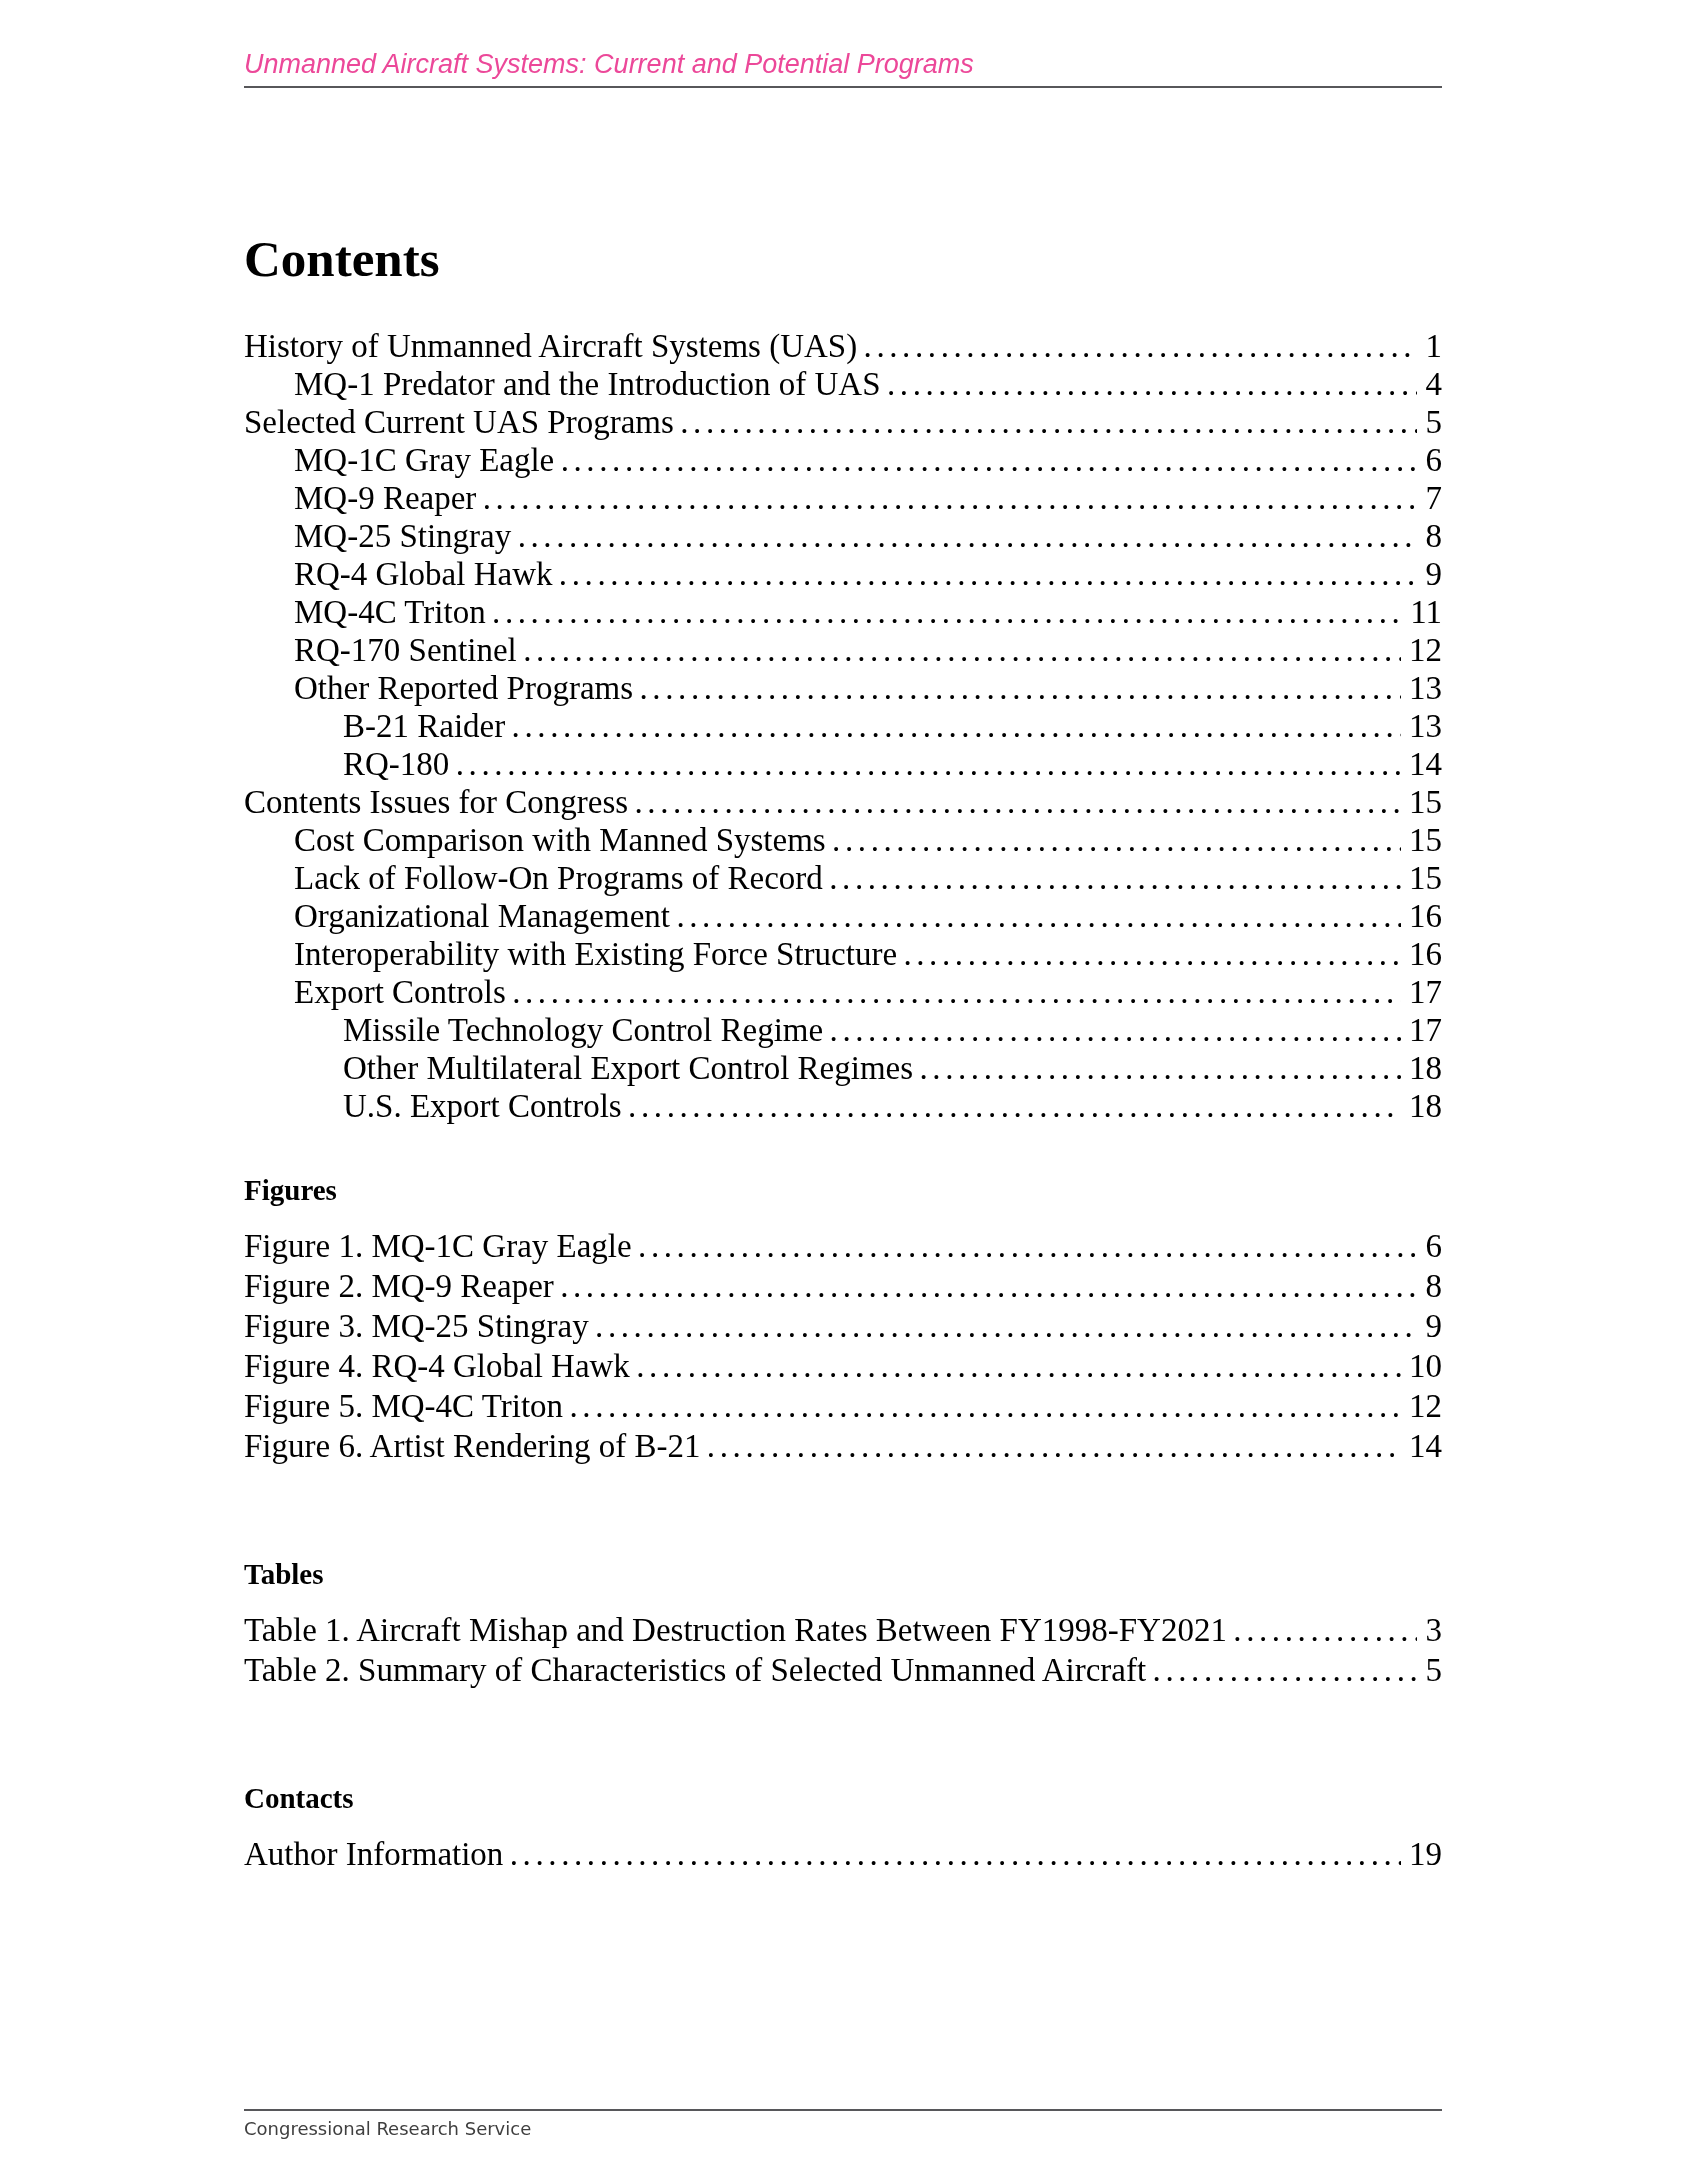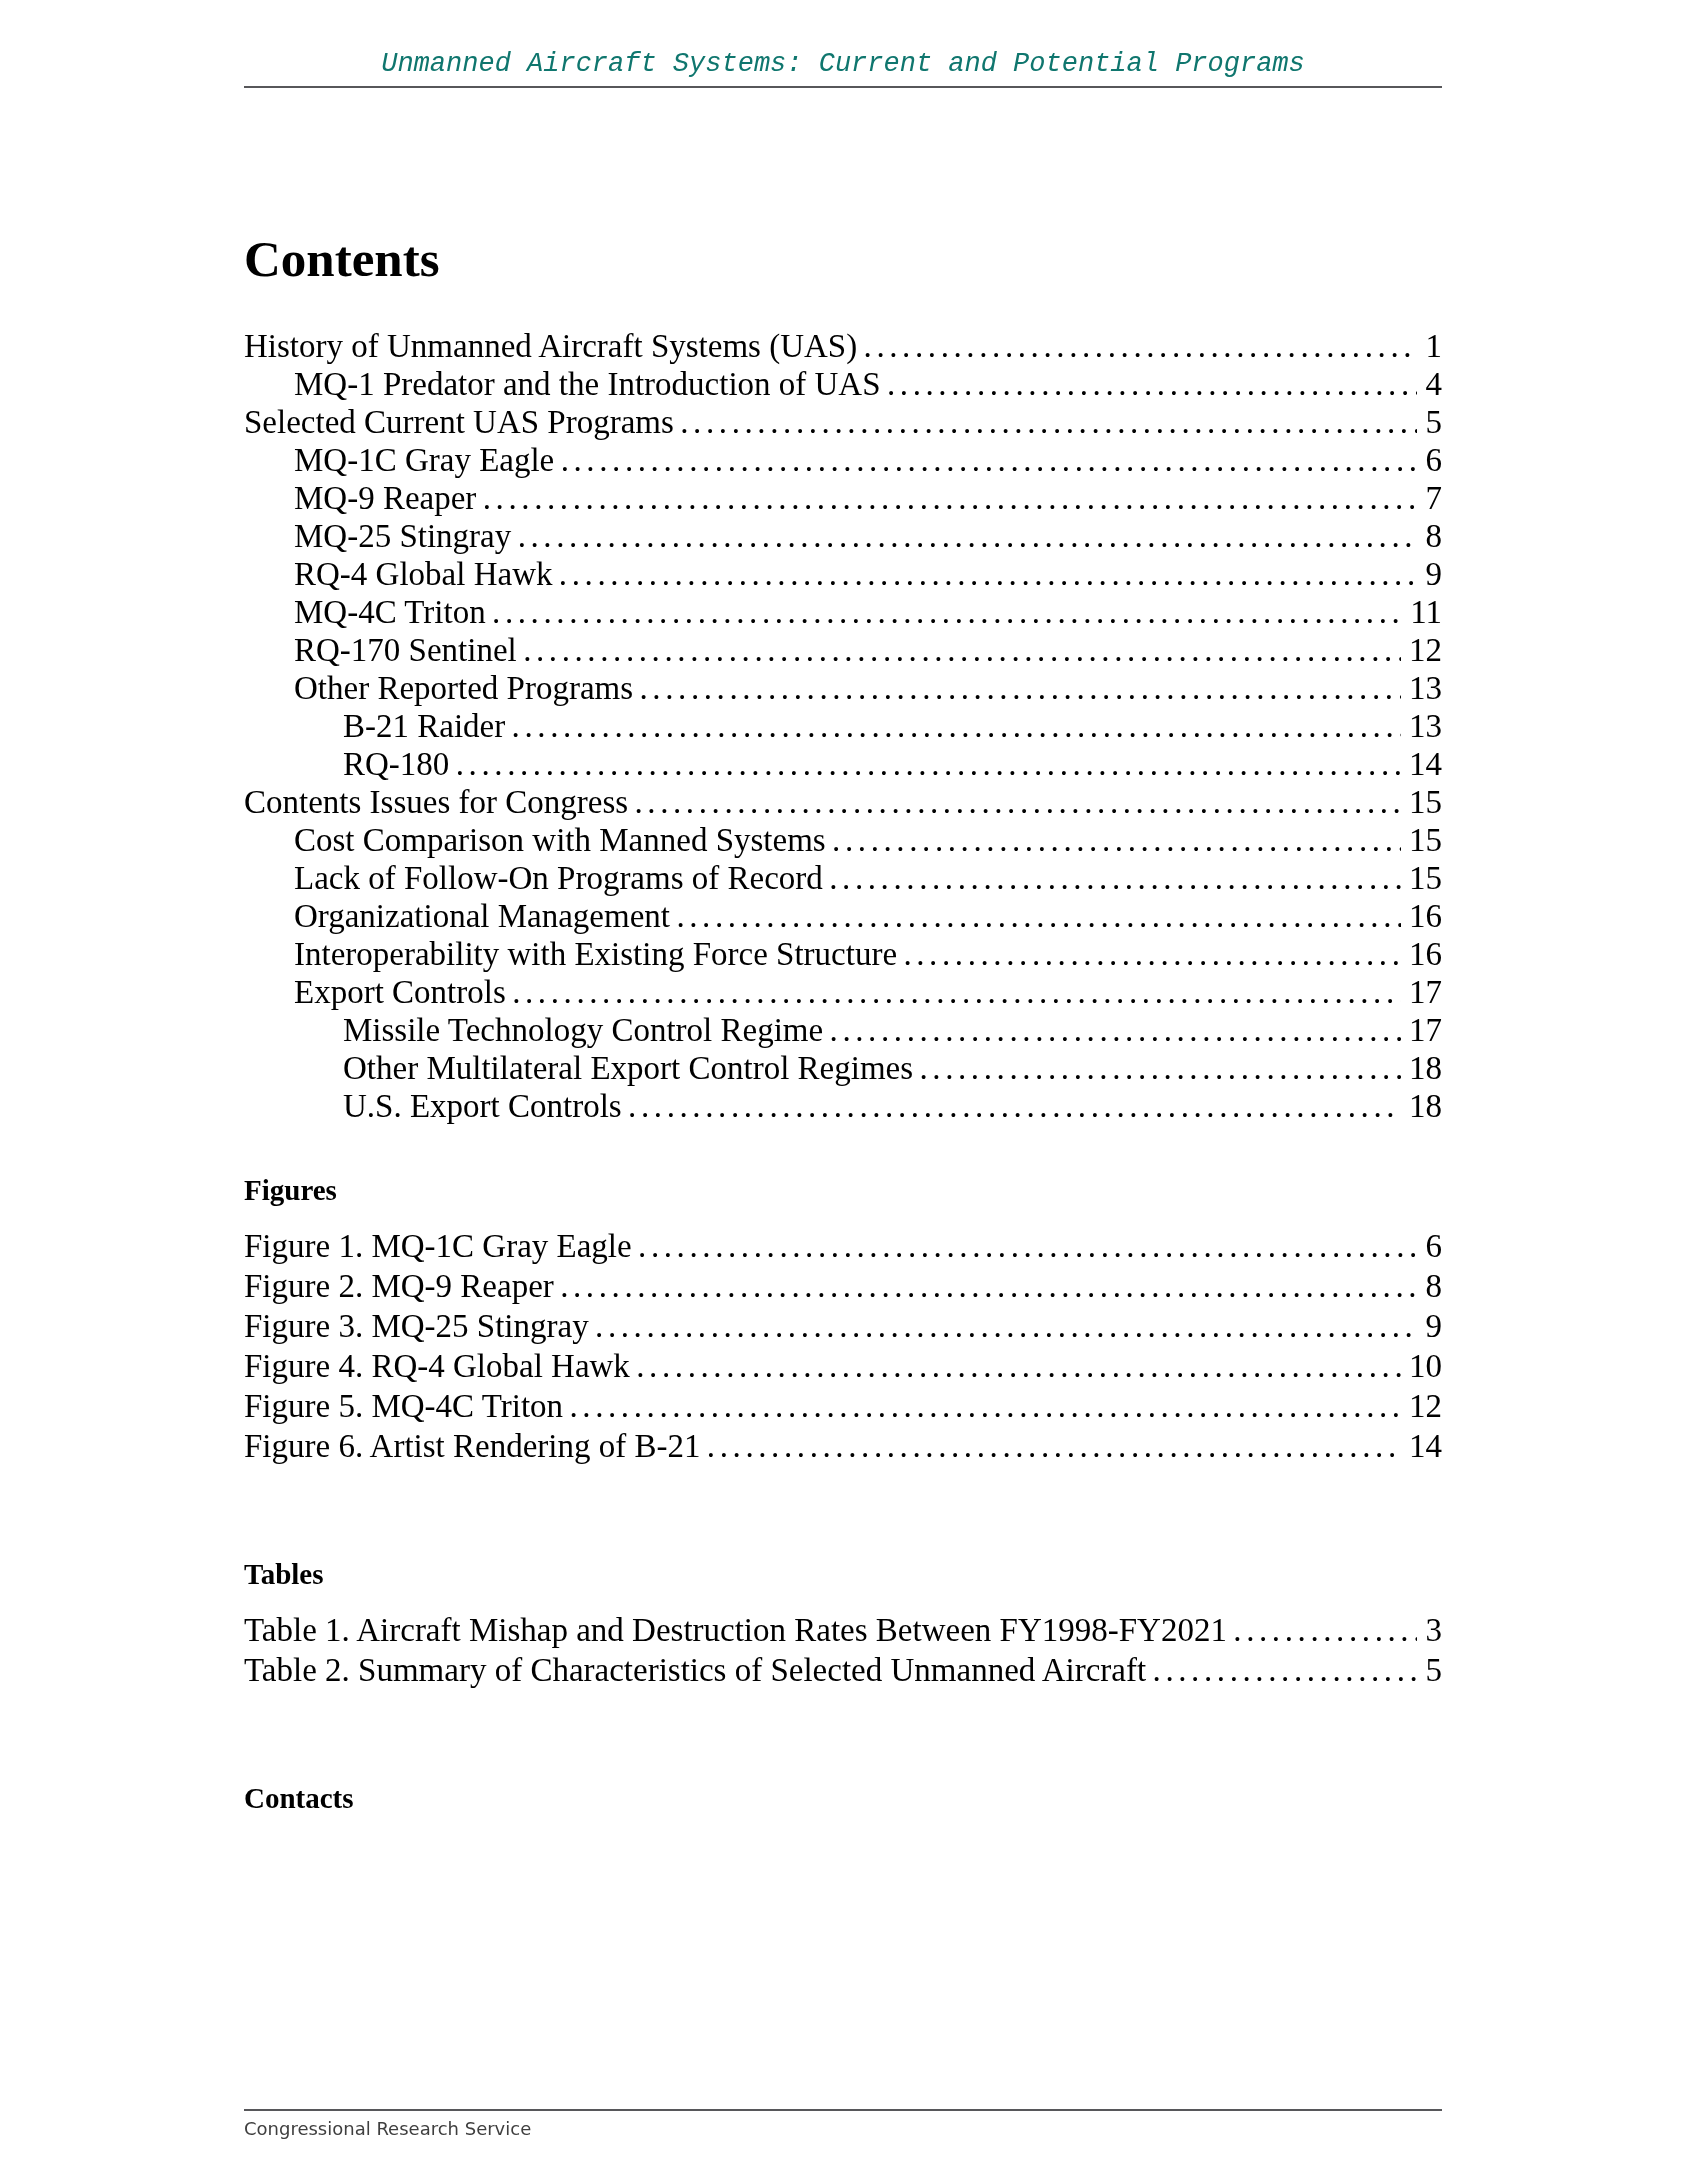--- a/index.html
+++ b/index.html
@@ -10,26 +10,26 @@
     position: relative;
     font-family: "Liberation Serif", serif;
     color: #000000;
     overflow: hidden;
   }
 
   
   .page-header {
     position: absolute;
     left: 244px; right: 244px; top: 48px;
-    text-align: center;
-    font-family: Liberation Mono, monospace;
+    text-align: left;
+    font-family: Liberation Sans, sans-serif;
     font-style: italic;
     font-size: 27px;
     line-height: 33px;
-    color: #0f766e;
+    color: #ec4899;
     border-bottom: 2.8px solid #57575a;
     padding-bottom: 4.6px;
   }
 
   
   .page-footer {
     position: absolute;
     left: 244px; right: 244px; top: 2109px;
     border-top: 2.8px solid #57575a;
     padding-top: 7.3px;
@@ -252,19 +252,26 @@
         <span class="toc-num">3</span>
       </div>
       <div class="toc-row">
         <span class="toc-label">Table 2. Summary of Characteristics of Selected Unmanned Aircraft</span>
         <span class="toc-dots"></span>
         <span class="toc-num">5</span>
       </div>
     </div>
 
   <h2 class="doc-heading">Contacts</h2>
+  <div class="section-rows rows-wide">
+      <div class="toc-row">
+        <span class="toc-label">Author Information</span>
+        <span class="toc-dots"></span>
+        <span class="toc-num">19</span>
+      </div>
+    </div>
 
 </div>
 
 <div class="page-footer">
   <span>Congressional Research Service</span>
 </div>
 
 
 </body></html>

